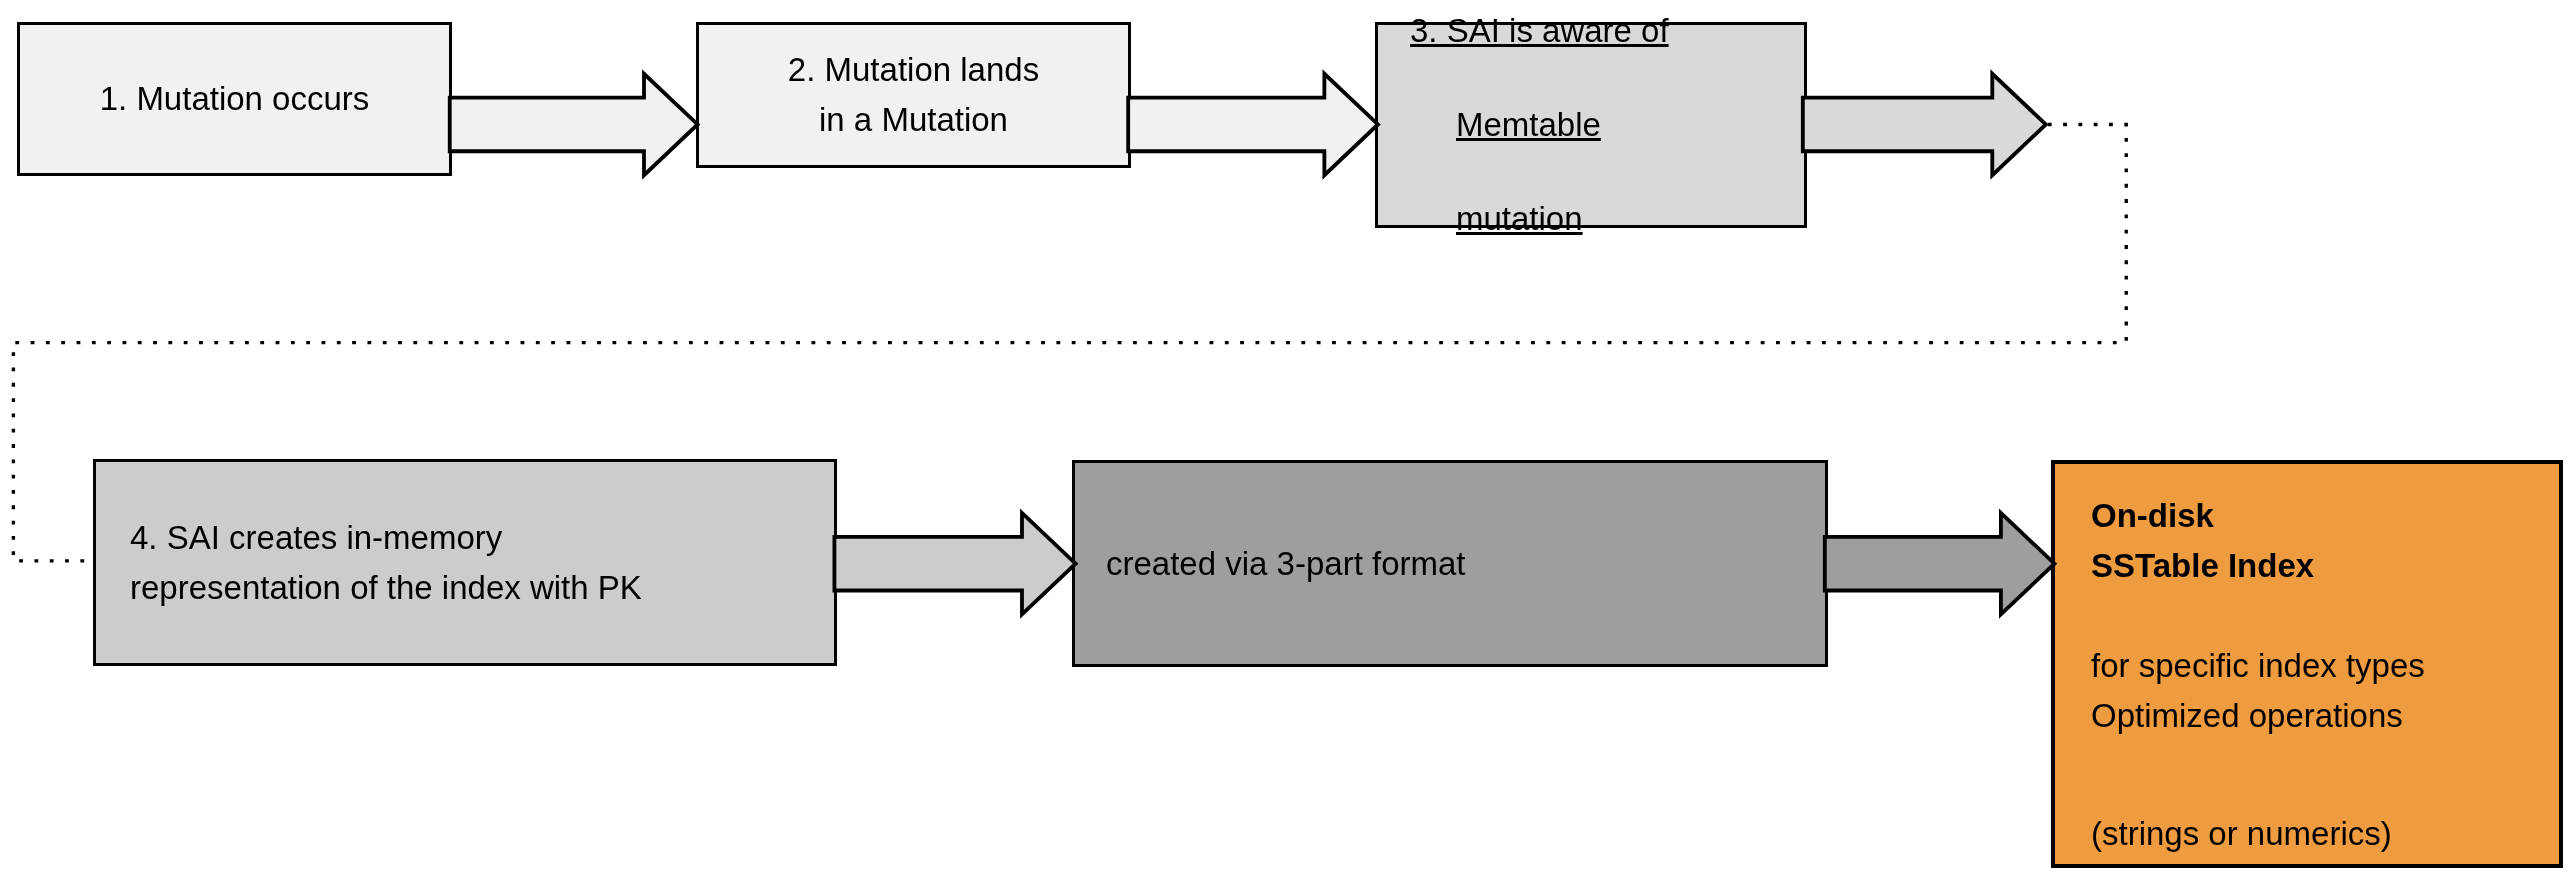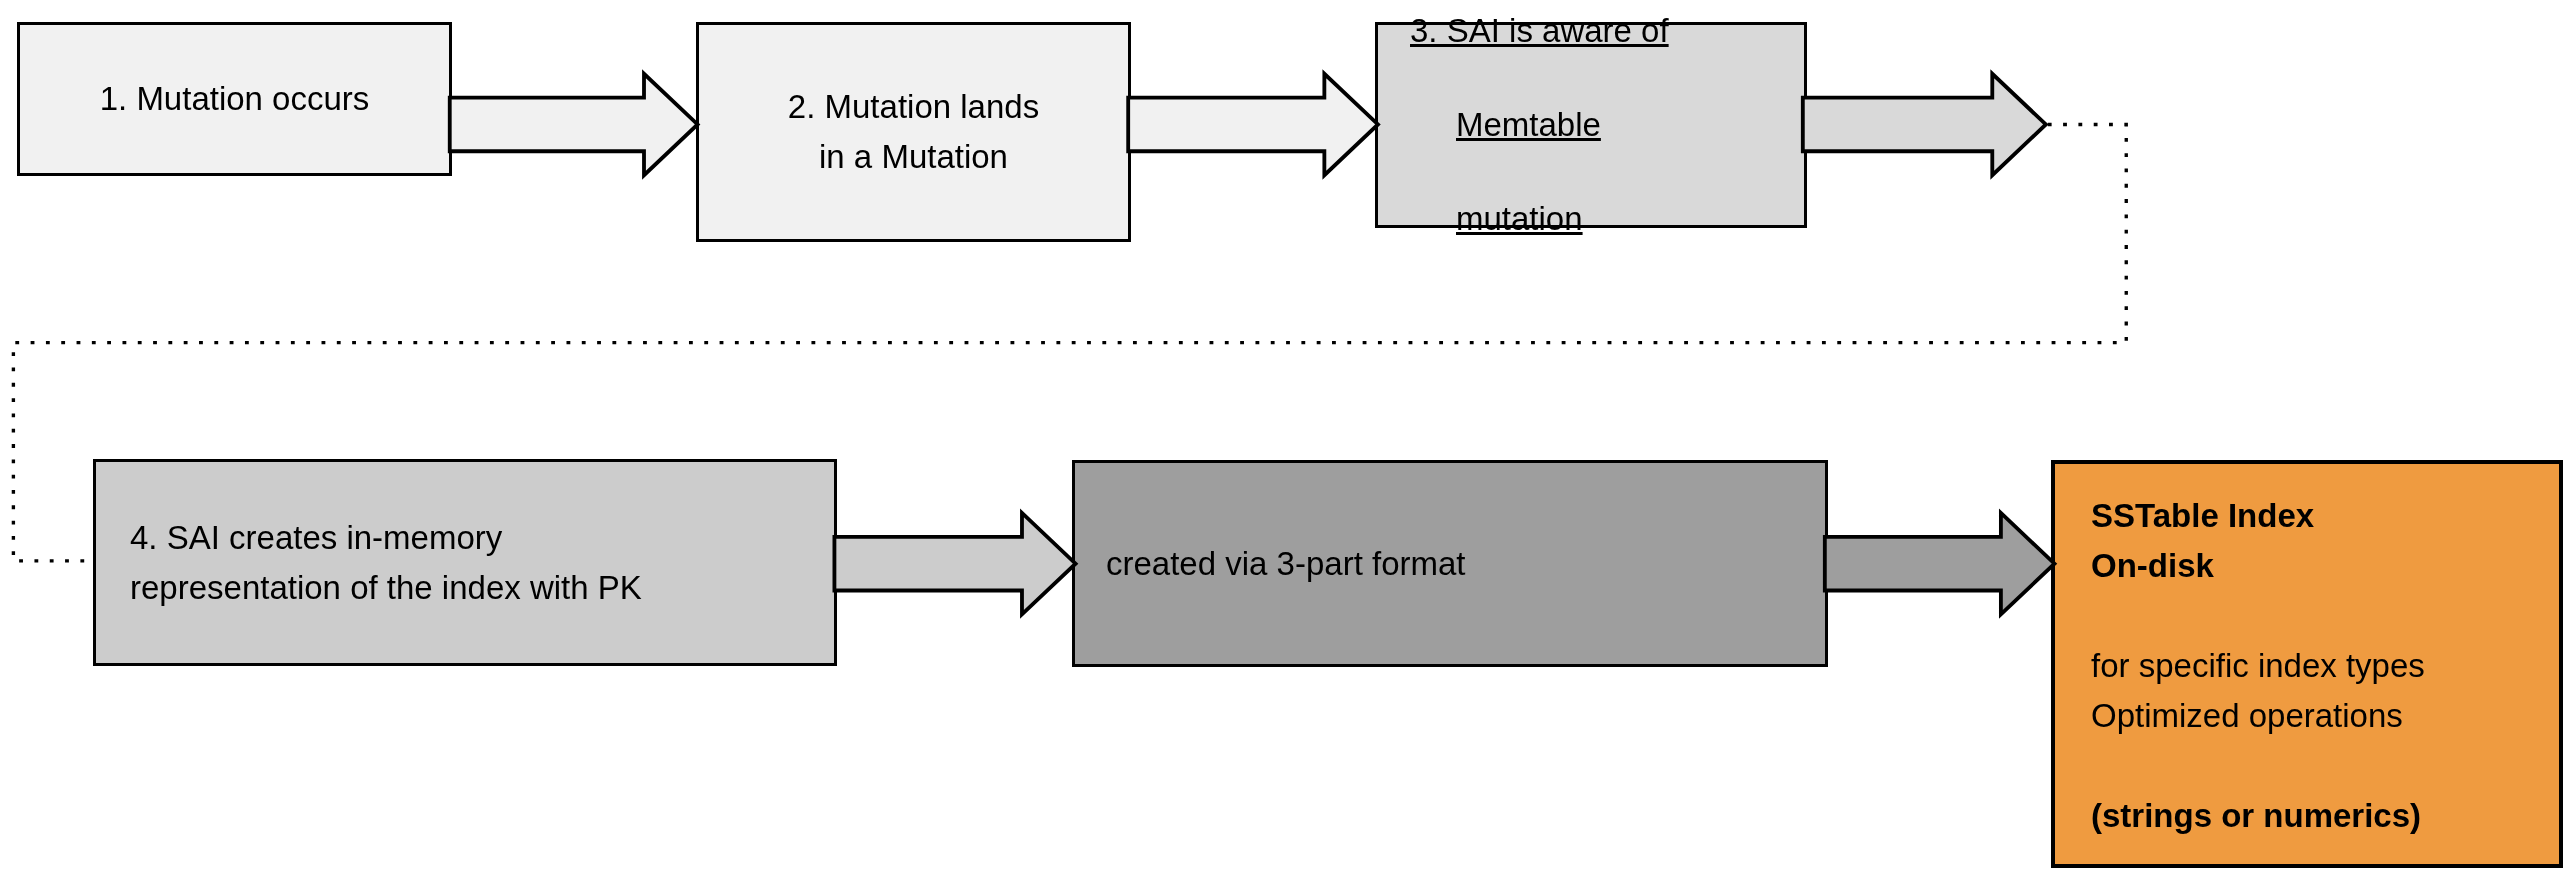--- a/index.html
+++ b/index.html
@@ -17,34 +17,34 @@
     box-sizing: border-box;
     border: 3.8px solid #000000;
     display: flex;
     flex-direction: column;
     justify-content: center;
     font-size: 33px;
     line-height: 50px;
     z-index: 1;
   }
   .b1 { left: 17px;   top: 22px;  width: 435px; height: 154px; text-align: center; }
-  .b2 { left: 696px;  top: 22px;  width: 435px; height: 220px; text-align: center; }
+  .b2 { left: 696px;  top: 22px;  width: 435px; height: 146px; text-align: center; }
   .b3 { left: 1375px; top: 22px;  width: 432px; height: 206px; padding-left: 32px; }
   .b3 .indent { padding-left: 46px; margin-top: 44px; }
   .b4 { left: 93px;   top: 459px; width: 744px; height: 207px; padding-left: 34px; padding-right: 17px; }
   .b5 { left: 1072px; top: 460px; width: 756px; height: 207px; padding-left: 31px; padding-right: 15.3px; }
   .result {
     left: 2051px; top: 460px; width: 512px; height: 408px;
     border-width: 4.8px;
     justify-content: flex-start;
     padding: 27px 23px 27px 36px;
   }
   .result .bold { font-weight: bold; }
   .result .body-block { margin-top: 50px; }
-  .result .note-block { margin-top: 50px; font-weight: bold; }
+  .result .note-block { margin-top: 68px; }
   .overlay {
     position: absolute;
     left: 0; top: 0;
     width: 2576px; height: 892px;
     pointer-events: none;
     z-index: 2;
   }
   .arrow { stroke: #000000; stroke-width: 4; stroke-linejoin: miter; }
   .dotted { stroke: #000000; stroke-width: 3.5; stroke-dasharray: 4 12; fill: none; }
 </style>
@@ -72,22 +72,22 @@
     <div>4. SAI creates in-memory</div>
     <div>representation of the index with PK</div>
   </div>
 
   <div class="box b5" style="background-color: rgb(158, 158, 158);">
     <div>created via 3-part format</div>
   </div>
 
   <div class="box result" style="background-color: rgb(239, 155, 64);">
     <div class="title-block">
+      <div class="bold">On-disk</div>
       <div class="bold">SSTable Index</div>
-      <div class="bold">On-disk</div>
     </div>
     <div class="body-block">
       <div>for specific index types</div>
       <div>Optimized operations</div>
     </div>
     <div class="note-block">(strings or numerics)</div>
   </div>
 
   <svg class="overlay" viewBox="0 0 2692 932">
     <polyline class="dotted" points="2140,130 2222,130 2222,358 14,358 14,586 95,586"></polyline>

